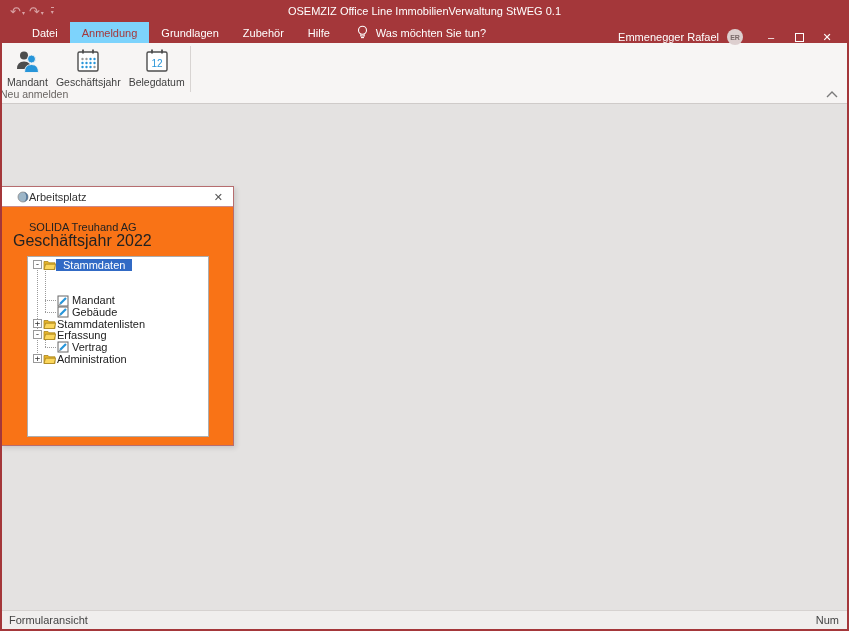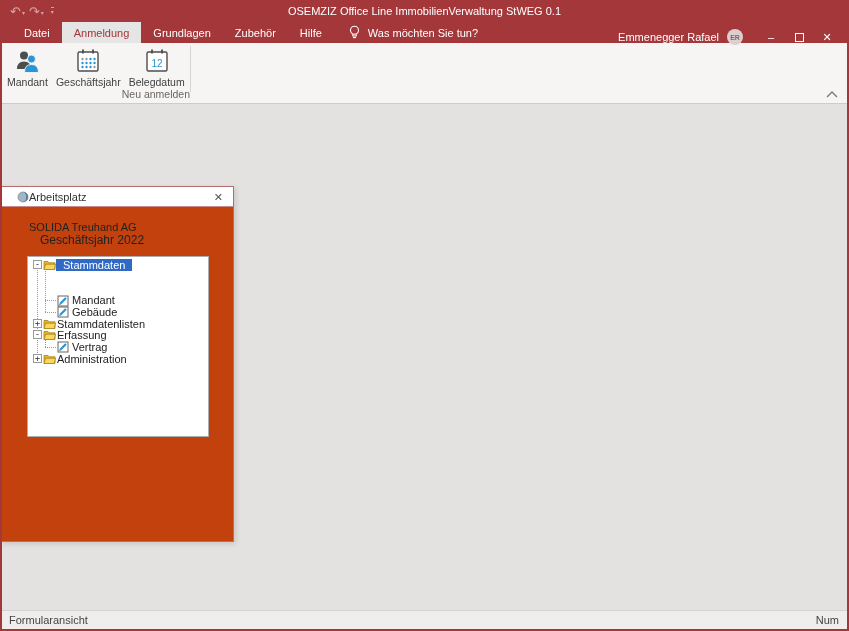--- a/index.html
+++ b/index.html
@@ -22,46 +22,46 @@
   .qat-caret { font-size:6px; line-height:6px; margin-top:3px; }
   .qat-custom { display:inline-block; border-top:1px solid #d9a3a5; padding-top:1px; font-size:6px; line-height:6px; margin-left:3px; }
   .tb-title { position:absolute; left:0; right:0; top:0; height:22px; line-height:22px; text-align:center; font-size:11px; color:#fff; }
   .tb-right { position:absolute; right:8px; top:0; height:22px; display:flex; align-items:center; z-index:12;margin-top:26px; }
   .tb-user { font-size:11px; margin-right:8px; }
   .tb-avatar { width:16px; height:16px; border-radius:50%; background:#ddcfcf; color:#7a6a6a; font-size:7px; font-weight:bold; display:flex; align-items:center; justify-content:center; margin-right:14px; }
   .winbtn { width:28px; height:22px; display:flex; align-items:center; justify-content:center; color:#fff; font-size:11px; }
   .winbtn .maxbox { width:9px; height:9px; border:1px solid #fff; display:block; }
 
   
-  .tabrow { position:absolute; left:0; top:22px; width:849px; height:21px; background:#a4373a; display:flex; align-items:stretch; padding-left:12px; z-index:9; }
+  .tabrow { position:absolute; left:0; top:22px; width:849px; height:21px; background:#a4373a; display:flex; align-items:stretch; padding-left:20px; z-index:9; }
   .tab { color:#fff; font-size:11px; display:flex; align-items:center; padding:0 12px; cursor:default; }
-  .tab.active { background:#e5e5e5; color:#a4373a; }
+  .tab.active { background:#7dd3fc; color:#a4373a; }
   .tellme { display:flex; align-items:center; gap:7px; color:#fff; font-size:11px; padding:0 10px; margin-left:4px; }
 
   
   .ribbon { position:absolute; left:0; top:43px; width:849px; height:61px; background:#f7f5f4; border-bottom:1px solid #cfcbc9; z-index:8; }
   .rgroup { position:absolute; left:3px; top:2px; display:flex; }
   .rbtn { padding:3px 4px 0; text-align:center; color:#3f3f3f; }
   .rbtn .ricon { width:26px; height:26px; margin:0 auto; display:block; }
   .rbtn .rlabel { font-size:10.5px; margin-top:2px; white-space:nowrap; }
-  .rgroup-label { position:absolute; left:0; bottom:3px; width:190px; text-align:right; font-size:10.5px; color:#6a6562; }
+  .rgroup-label { position:absolute; left:0; bottom:3px; width:190px; text-align:left; font-size:10.5px; color:#6a6562; }
   .rsep { position:absolute; left:190px; top:3px; height:46px; width:1px; background:#d8d4d2; }
   .ribbon-collapse { position:absolute; right:8px; bottom:3px; width:18px; height:12px; display:flex; align-items:center; justify-content:center; }
 
   
   .canvas { position:absolute; left:0; top:104px; width:849px; height:507px; background:#e4e2e1; }
 
   
-  .dialog { position:absolute; left:284px; top:186px; width:234px; height:356px; background:#c2410c; border:1px solid #b66d6f; box-shadow:2px 2px 5px rgba(0,0,0,0.12); z-index:20; }
+  .dialog { position:absolute; left:284px; top:186px; width:234px; height:260px; background:#f97316; border:1px solid #b66d6f; box-shadow:2px 2px 5px rgba(0,0,0,0.12); z-index:20; }
   .dlg-titlebar { position:relative; height:20px; background:#ffffff; border-bottom:1px solid #c98a8c; }
   .dlg-icon { position:absolute; left:16px; top:4px; }
   .dlg-title { position:absolute; left:28px; top:0; height:20px; line-height:20px; font-size:11px; color:#333; }
   .dlg-close { position:absolute; right:10px; top:0; height:20px; line-height:20px; font-size:11px; color:#555; cursor:default; }
   .dlg-company { position:absolute; left:28px; top:34px; font-size:11px; color:#222; line-height:13px; }
-  .dlg-fiscal { position:absolute; left:39px; top:47px; font-size:12px; color:#222; line-height:13px; }
+  .dlg-fiscal { position:absolute; left:12px; top:47px; font-size:16px; color:#222; line-height:13px; }
 
   
   .treebox { position:absolute; left:26px; top:69px; width:182px; height:181px; background:#fff; border:1px solid #adadad; }
   .tree { position:relative; width:100%; height:100%; overflow:hidden; }
   .vline { position:absolute; width:0; border-left:1px dotted #9a9a9a; }
   .vline-root { left:9px; top:8px; height:94px; }
   .vline-a { left:17px; top:8px; height:47px; }
   .vline-b { left:17px; top:78px; height:12px; }
   .trow { position:absolute; left:0; width:100%; height:12px; font-size:11px; line-height:12px; color:#222; }
   .row-0{top:2px}.row-1{top:13.7px}.row-2{top:25.4px}.row-3{top:37.1px}.row-4{top:48.8px}

